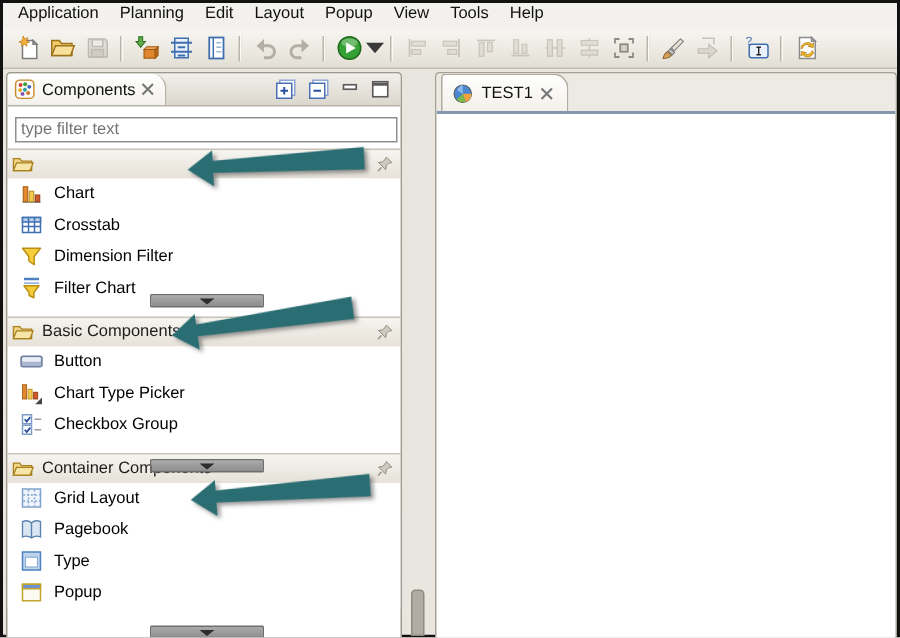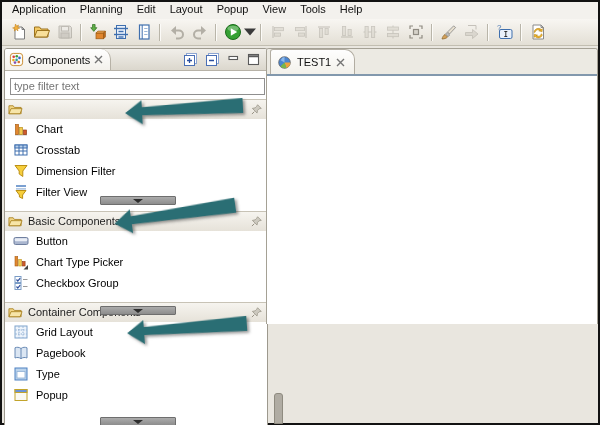--- a/index.html
+++ b/index.html
@@ -49,21 +49,21 @@
   .item-row{height:21px;display:flex;align-items:center;gap:7px;padding-left:8px;font-size:11px;color:#000;background:#fff;}
   .icon16{width:16px;height:16px;flex:none;}
 
   .scroll-btn{position:absolute;left:95px;width:76px;height:9px;
     background:linear-gradient(#ababab,#8d8d8d);border:1px solid #6e6e6e;border-radius:1px;
     display:flex;align-items:center;justify-content:center;z-index:4;box-sizing:border-box;}
   .scroll-btn .chev{width:0;height:0;border-left:5px solid transparent;border-right:5px solid transparent;
     border-top:4px solid #2d2d2d;}
 
   
-  .editor-frame{position:absolute;left:264px;top:2px;right:0;height:276px;
+  .editor-frame{position:absolute;left:288px;top:2px;right:0;height:378px;
     border:1px solid #a5a195;border-bottom:none;border-radius:3px 3px 0 0;background:#fff;box-sizing:border-box;overflow:hidden;}
   .editor-tabbar{height:27px;background:#eceae3;border-bottom:2px solid #8298ad;
     display:flex;align-items:flex-end;padding:2px 0 0 3px;box-sizing:border-box;}
   .editor-tab{height:25px;display:flex;align-items:center;gap:5px;padding:0 9px 0 6px;
     background:linear-gradient(#fefefe,#f3f1eb);border:1px solid #b2ada2;border-bottom:none;
     border-radius:3px 10px 0 0;font-size:11px;color:#111;box-sizing:border-box;}
   .editor-tab svg.eicon{width:15px;height:15px;}
   .editor-canvas{position:absolute;left:1px;right:1px;top:29px;bottom:0;background:#fff;}
 
   .sash-handle{position:absolute;left:272px;top:347px;width:9px;height:31px;
@@ -332,21 +332,21 @@
             <path d="M2 2.5h12L9.8 8v5.5L6.2 11V8z" fill="#f6ce3c" stroke="#bb8f14" stroke-linejoin="round"></path>
           </svg>
         <span>Dimension Filter</span>
       </div>
       <div class="item-row">
         <svg class="icon16" viewBox="0 0 16 16">
             <line x1="3" y1="2" x2="13" y2="2" stroke="#4f81c2" stroke-width="1.6"></line>
             <line x1="3" y1="4.8" x2="13" y2="4.8" stroke="#9ab6d8" stroke-width="1.2"></line>
             <path d="M3 6.5h10L9.6 11v3.5L6.4 13v-2z" fill="#f6ce3c" stroke="#bb8f14" stroke-linejoin="round"></path>
           </svg>
-        <span>Filter View</span>
+        <span>Filter Chart</span>
       </div>
       <div class="scroll-btn" style="top:147px">
           <span class="chev"></span>
         </div>
       <div class="spacer8"></div>
 
       <div class="section-header">
         <svg width="15" height="13" viewBox="0 0 16 13">
             <path d="M1 2.5h4.5l1.3 1.8H14V11H1z" fill="#f1d586" stroke="#a9801f" stroke-width=".9"></path>
             <path d="M3.2 5.6H15L12.8 11H1z" fill="#f7e5a8" stroke="#a9801f" stroke-width=".9"></path>

